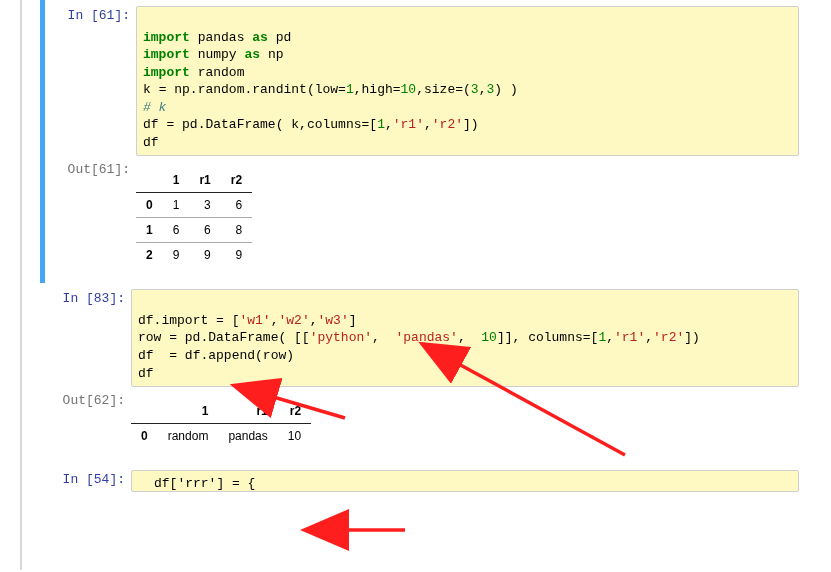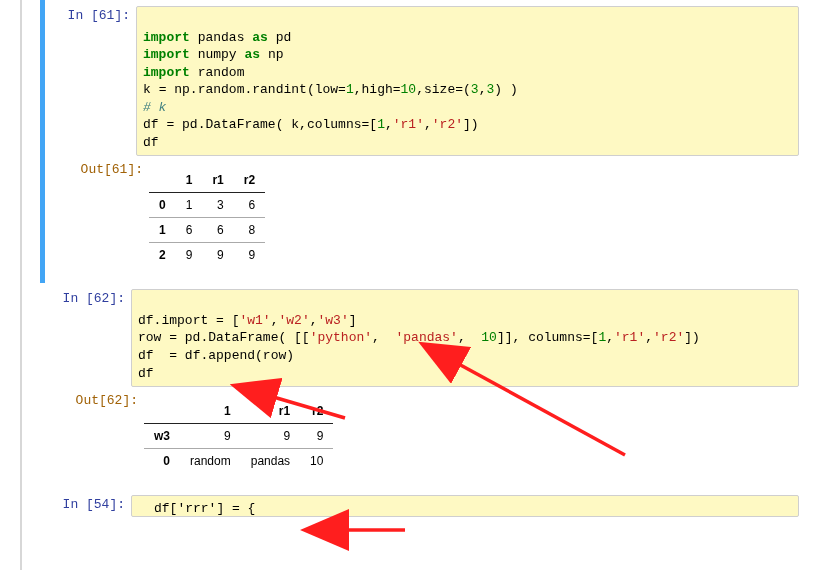--- a/index.html
+++ b/index.html
@@ -52,21 +52,21 @@
     width: 85px;
     flex: 0 0 85px;
     text-align: right;
     padding: 4px 6px 0 0;
     font-family: "Consolas","Menlo","Monaco","Courier New",monospace;
     font-size: 13px;
     line-height: 1.25;
     white-space: pre;
   }
   .prompt-in { color: #303F9F; }
-  .prompt-out { color: #a16207; padding-left: 13px; }
+  .prompt-out { color: #737373; }
 
   .code-box {
     flex: 1;
     margin: 2px 32px 2px 0;
     border: 1px solid #cfcfcf;
     background: #fef9c3;
     border-radius: 2px;
     padding: 4px 6px;
     font-family: "Consolas","Menlo","Monaco","Courier New",monospace;
     font-size: 13px;
@@ -175,47 +175,41 @@
                 <td>9</td>
               </tr>
             </tbody>
           </table>
         </div>
       </div>
     </div>
 
     <div class="nb-cell">
       <div class="row">
-        <div class="prompt prompt-in">In [62]:</div>
+        <div class="prompt prompt-in">In [83]:</div>
         <div class="code-box">
 <span>df</span><span>.</span><span>import</span><span> = </span><span>[</span><span class="str">'w1'</span><span>,</span><span class="str">'w2'</span><span>,</span><span class="str">'w3'</span><span>]</span>
 <span>row</span><span> = </span><span>pd.DataFrame</span><span>( </span><span>[[</span><span class="str">'python'</span><span>, </span><span class="str"> 'pandas'</span><span>, </span><span class="numlit"> 10</span><span>]]</span><span>,</span><span> columns</span><span>=</span><span>[</span><span class="numlit">1</span><span>,</span><span class="str">'r1'</span><span>,</span><span class="str">'r2'</span><span>]</span><span>)</span>
 <span>df</span><span>  = </span><span>df.append</span><span>(</span><span>row</span><span>)</span>
 <span>df</span></div>
       </div>
 
       <div class="row">
         <div class="prompt prompt-out">Out[62]:</div>
         <div class="out-area">
           <table class="df">
             <thead>
               <tr>
                 <th></th>
                 <th>1</th>
                 <th>r1</th>
                 <th>r2</th>
               </tr>
             </thead>
             <tbody>
-              <tr>
-                <td class="rowhead">w3</td>
-                <td>9</td>
-                <td>9</td>
-                <td>9</td>
-              </tr>
               <tr>
                 <td class="rowhead">0</td>
                 <td>random</td>
                 <td>pandas</td>
                 <td>10</td>
               </tr>
             </tbody>
           </table>
         </div>
       </div>

